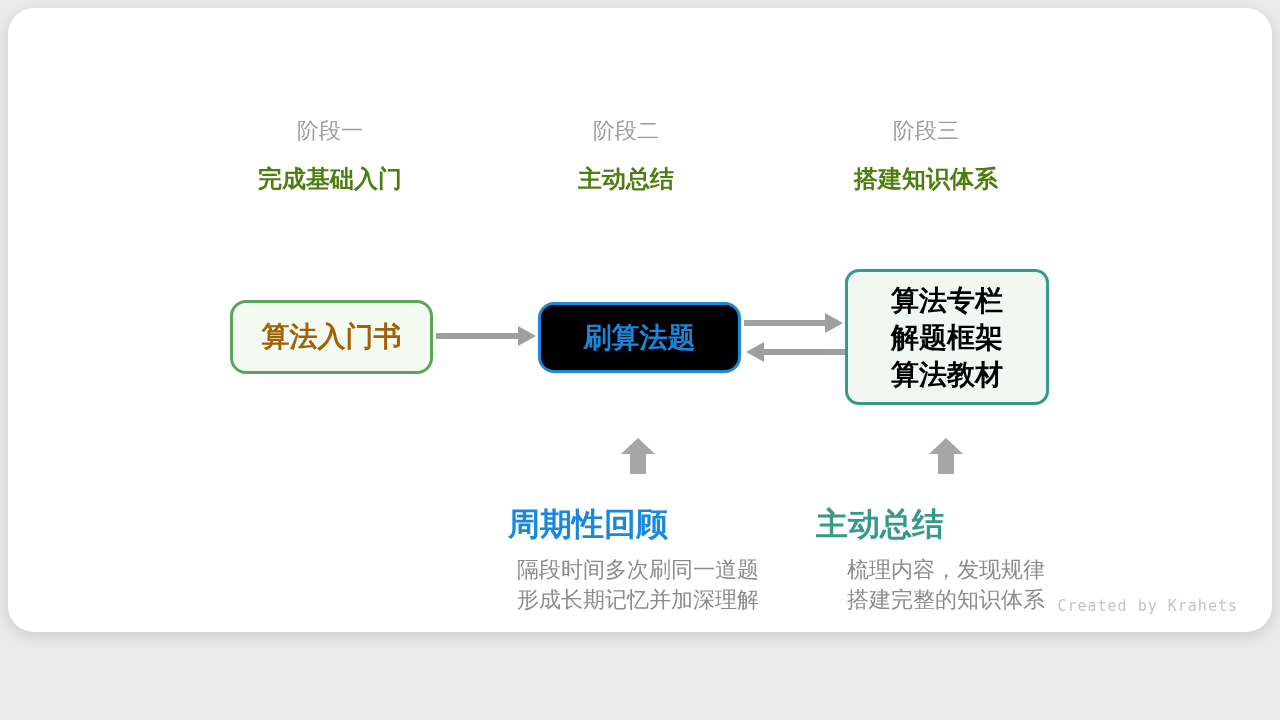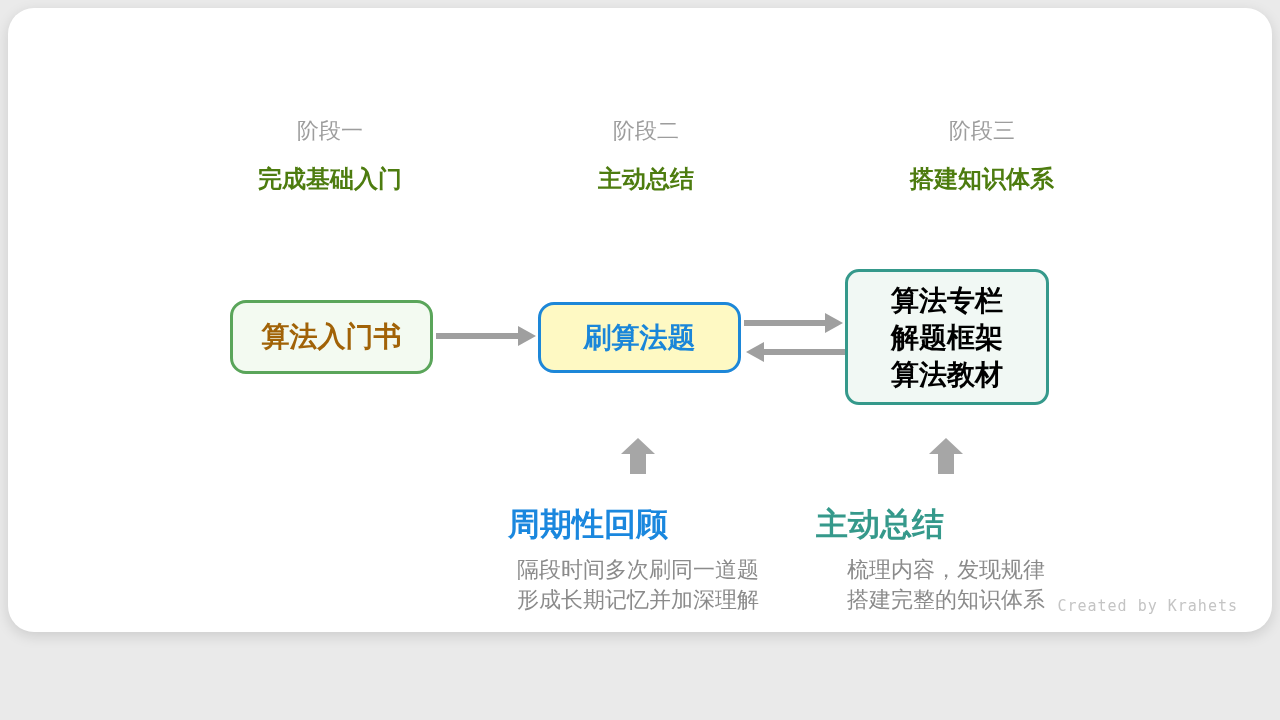--- a/index.html
+++ b/index.html
@@ -12,39 +12,39 @@
   #page { position:relative; width:1280px; height:640px; }
   #card {
     position:absolute; left:8px; top:8px; right:8px; bottom:8px;
     background:#ffffff; border-radius:26px;
     box-shadow:0 4px 14px rgba(0,0,0,0.13);
   }
 
   
   .stage { position:absolute; top:118px; width:260px; text-align:center; }
   #stage-0 { left:200px; }
-  #stage-1 { left:516px; }
-  #stage-2 { left:852px; }
+  #stage-1 { left:496px; }
+  #stage-2 { left:796px; }
   .stage-label { font-size:22px; color:#9d9d9d; line-height:26px; margin-bottom:21px; }
   .stage-title { font-size:24px; font-weight:bold; color:#4d7c0f; line-height:28px; }
 
   
   .node {
     position:absolute; box-sizing:border-box;
     border:3px solid; border-radius:16px;
     display:flex; align-items:center; justify-content:center;
     font-weight:bold; font-size:28px; text-align:center;
   }
   #node-intro {
     left:230px; top:300px; width:203px; height:74px;
     border-color:#5aa55a; background:#f3faf1; color:#a16207;
   }
   #node-practice {
     left:538px; top:302px; width:203px; height:71px;
-    border-color:#1d87d8; background:#fef9c3; color:#1a86d9;
+    border-color:#1d87d8; background:#000000; color:#1a86d9;
   }
   #node-resources {
     left:845px; top:269px; width:204px; height:136px;
     border-color:#35998b; background:#f1f8f4; color:#000000;
     flex-direction:column; line-height:37px;border-radius:14px;
   }
 
   
   .harrow { position:absolute; height:20px; }
   .harrow .shaft { position:absolute; top:7px; height:6px; background:#9f9f9f; }

